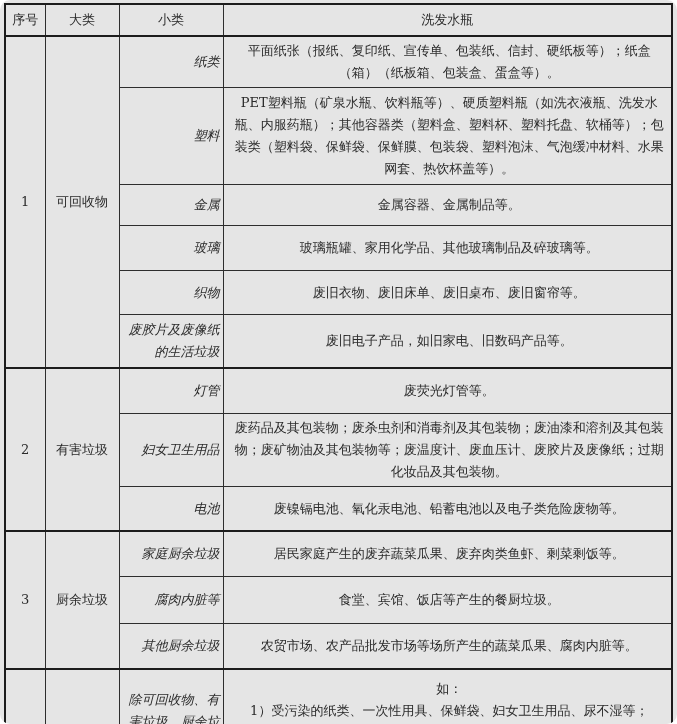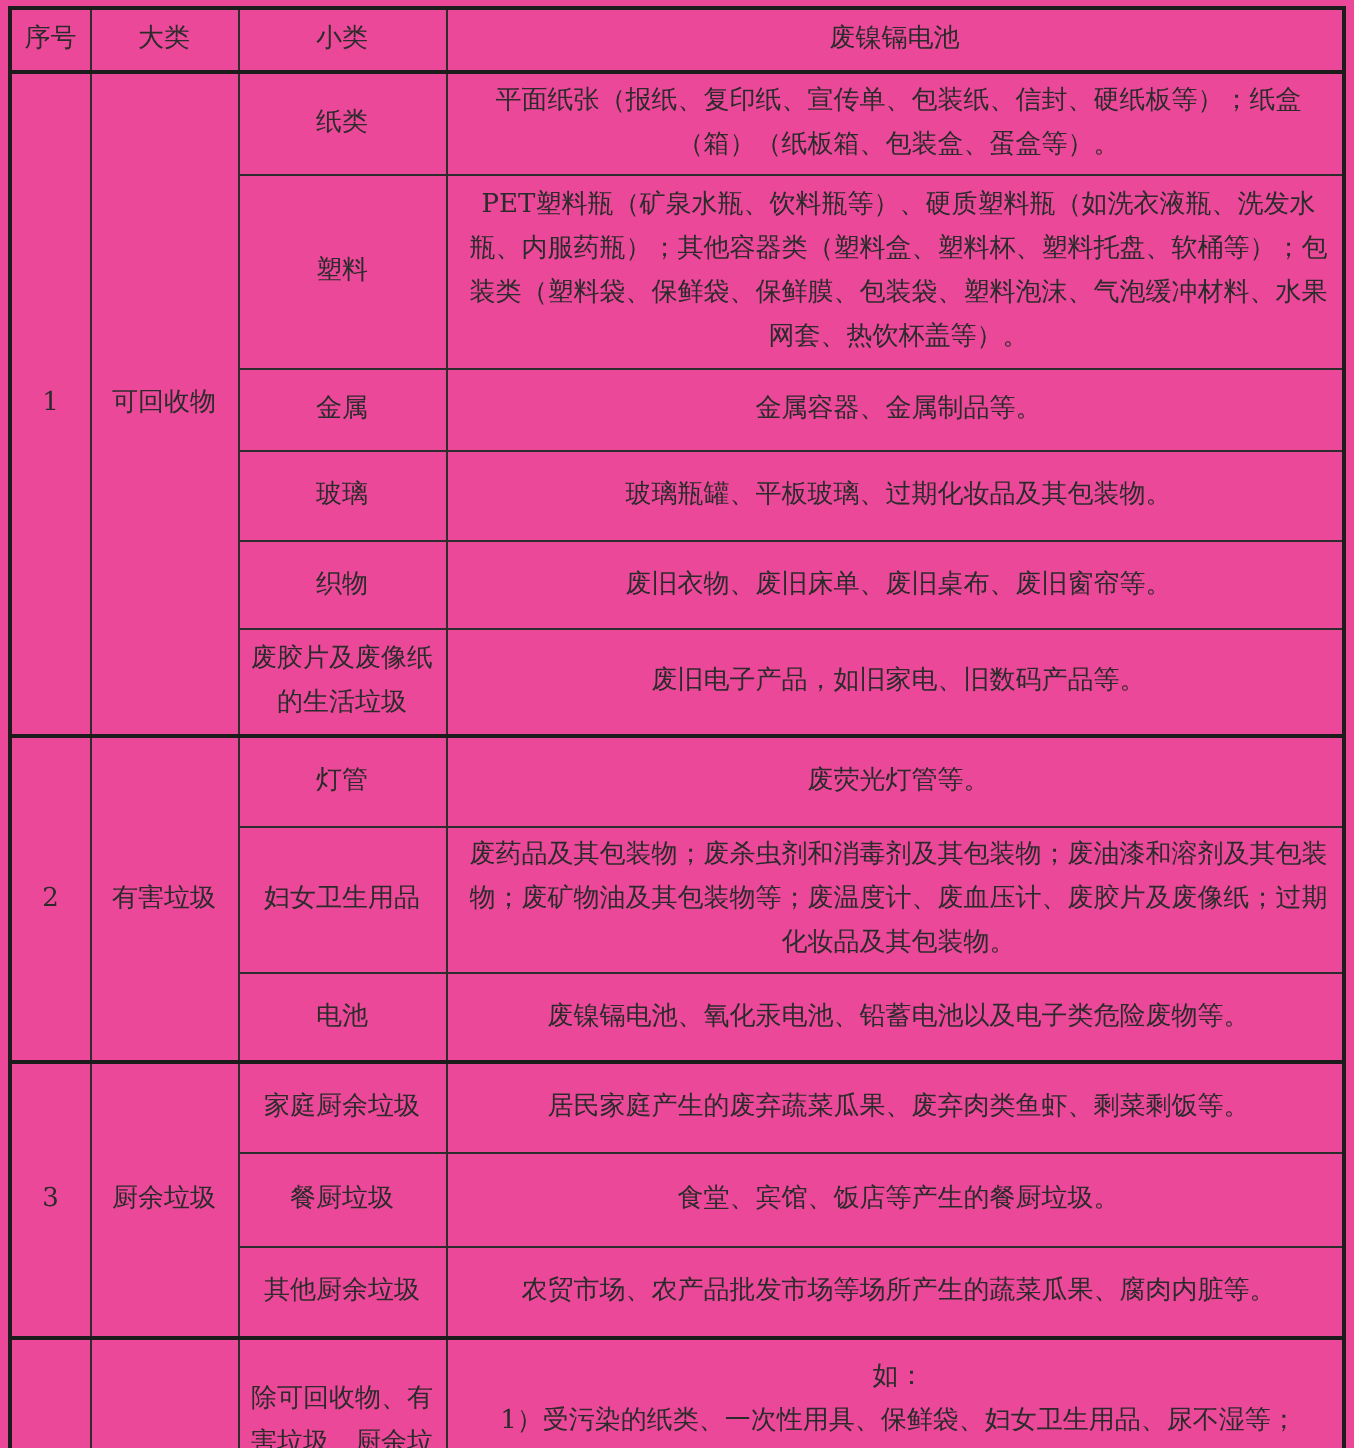--- a/index.html
+++ b/index.html
@@ -1,23 +1,24 @@
 <!DOCTYPE html>
 <html><head>
 <meta charset="utf-8">
 <style>
   html, body { margin: 0; padding: 0; background: #ffffff; }
   .page {
     position: relative;
     width: 677px;
     height: 724px;
-    background: #ec4899;
+    background: #e5e5e5;
     font-family: "DejaVu Serif", "Liberation Serif", serif;
     color: #2b2b2b;
     overflow: hidden;
+    border-radius: 10px;
   }
   table.waste {
     position: absolute;
     left: 4px;
     top: 3px;
     width: 667px;
     border-collapse: collapse;
     table-layout: fixed;
     border: 2px solid #1c1c1c;
     font-size: 13px;
@@ -37,23 +38,24 @@
   .waste tr.hdr th {
     height: 26px;
     text-align: center;
     border-bottom: 2px solid #1c1c1c;
   }
   .waste td.no, .waste td.cat {
     text-align: center;
     border-bottom: 2px solid #1c1c1c;
   }
   .waste td.sub {
-    text-align: center;
+    text-align: right;
     white-space: pre-line;
     padding: 2px 3px;
+    font-style: italic;
   }
   .waste td.cont {
     text-align: center;
     padding: 3px 4px 3px 8px;
     white-space: pre-line;
   }
   .waste tr.sec-end td { border-bottom: 2px solid #1c1c1c; }
 
   
   tr.h44  td.sub, tr.h44  td.cont { height: 44px; }
@@ -76,40 +78,40 @@
         <col class="c-cat">
         <col class="c-sub">
         <col class="c-cont">
     </colgroup>
 
     <tbody>
         <tr class="hdr">
       <th>序号</th>
       <th>大类</th>
       <th>小类</th>
-      <th>废镍镉电池</th>
+      <th>洗发水瓶</th>
     </tr>
 
     <tr class="h44">
       <td class="no" rowspan="6">1</td>
       <td class="cat" rowspan="6">可回收物</td>
       <td class="sub">纸类</td>
       <td class="cont">平面纸张（报纸、复印纸、宣传单、包装纸、信封、硬纸板等）；纸盒（箱）（纸板箱、包装盒、蛋盒等）。</td>
     </tr>
     <tr class="h90">
       <td class="sub">塑料</td>
       <td class="cont">PET塑料瓶（矿泉水瓶、饮料瓶等）、硬质塑料瓶（如洗衣液瓶、洗发水瓶、内服药瓶）；其他容器类（塑料盒、塑料杯、塑料托盘、软桶等）；包装类（塑料袋、保鲜袋、保鲜膜、包装袋、塑料泡沫、气泡缓冲材料、水果网套、热饮杯盖等）。</td>
     </tr>
     <tr class="h34">
       <td class="sub">金属</td>
       <td class="cont">金属容器、金属制品等。</td>
     </tr>
     <tr class="h38">
       <td class="sub">玻璃</td>
-      <td class="cont">玻璃瓶罐、平板玻璃、过期化妆品及其包装物。</td>
+      <td class="cont">玻璃瓶罐、家用化学品、其他玻璃制品及碎玻璃等。</td>
     </tr>
     <tr class="h37">
       <td class="sub">织物</td>
       <td class="cont">废旧衣物、废旧床单、废旧桌布、废旧窗帘等。</td>
     </tr>
     <tr class="h46 sec-end">
       <td class="sub">废胶片及废像纸
 的生活垃圾</td>
       <td class="cont">废旧电子产品，如旧家电、旧数码产品等。</td>
     </tr>
@@ -129,21 +131,21 @@
       <td class="cont">废镍镉电池、氧化汞电池、铅蓄电池以及电子类危险废物等。</td>
     </tr>
 
     <tr class="h38">
       <td class="no" rowspan="3">3</td>
       <td class="cat" rowspan="3">厨余垃圾</td>
       <td class="sub">家庭厨余垃圾</td>
       <td class="cont">居民家庭产生的废弃蔬菜瓜果、废弃肉类鱼虾、剩菜剩饭等。</td>
     </tr>
     <tr class="h40">
-      <td class="sub">餐厨垃圾</td>
+      <td class="sub">腐肉内脏等</td>
       <td class="cont">食堂、宾馆、饭店等产生的餐厨垃圾。</td>
     </tr>
     <tr class="h38 sec-end">
       <td class="sub">其他厨余垃圾</td>
       <td class="cont">农贸市场、农产品批发市场等场所产生的蔬菜瓜果、腐肉内脏等。</td>
     </tr>
 
     <tr class="h120 sec-end">
       <td class="no">4</td>
       <td class="cat">其他垃圾</td>

